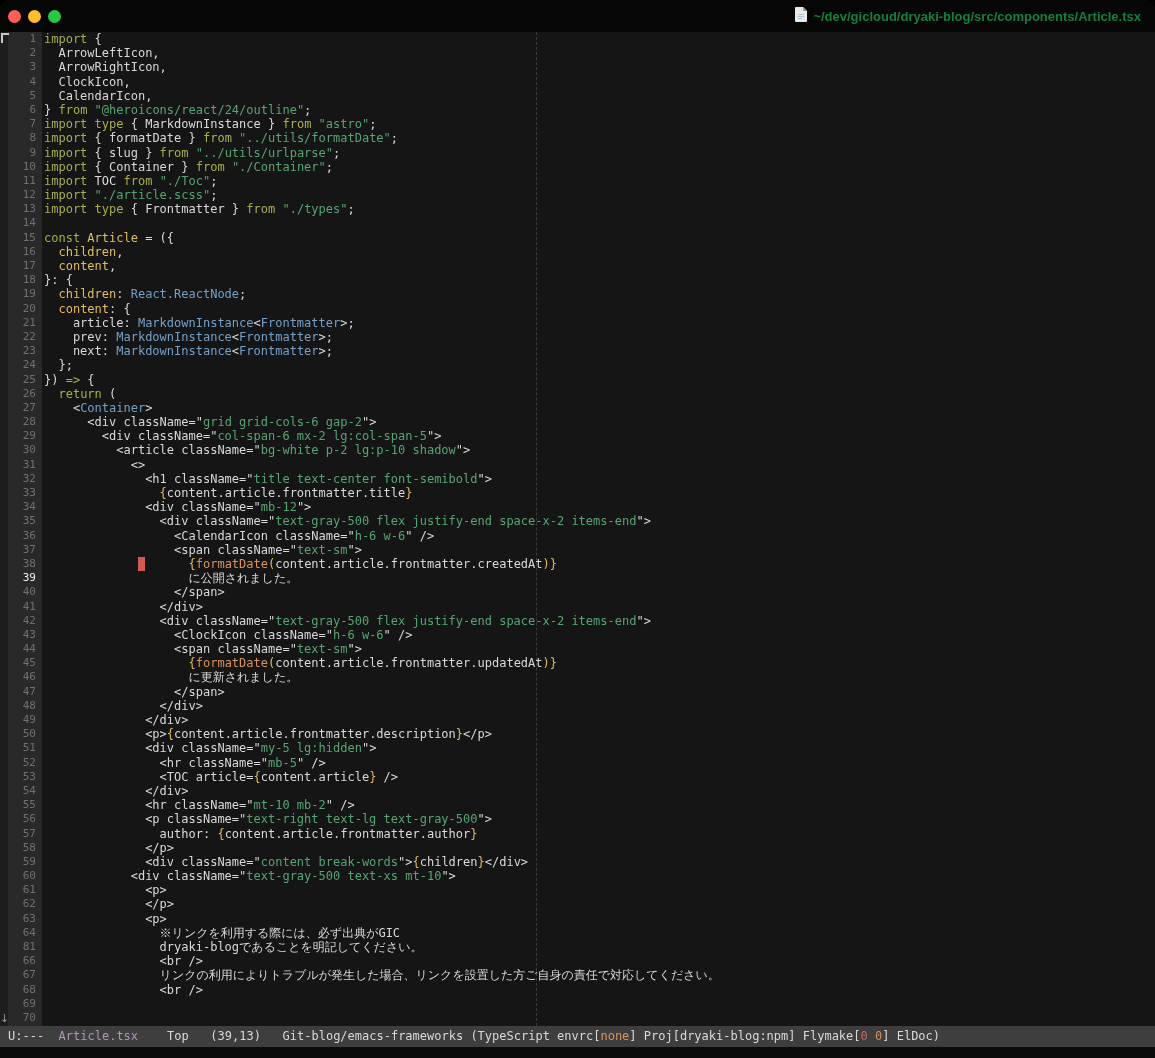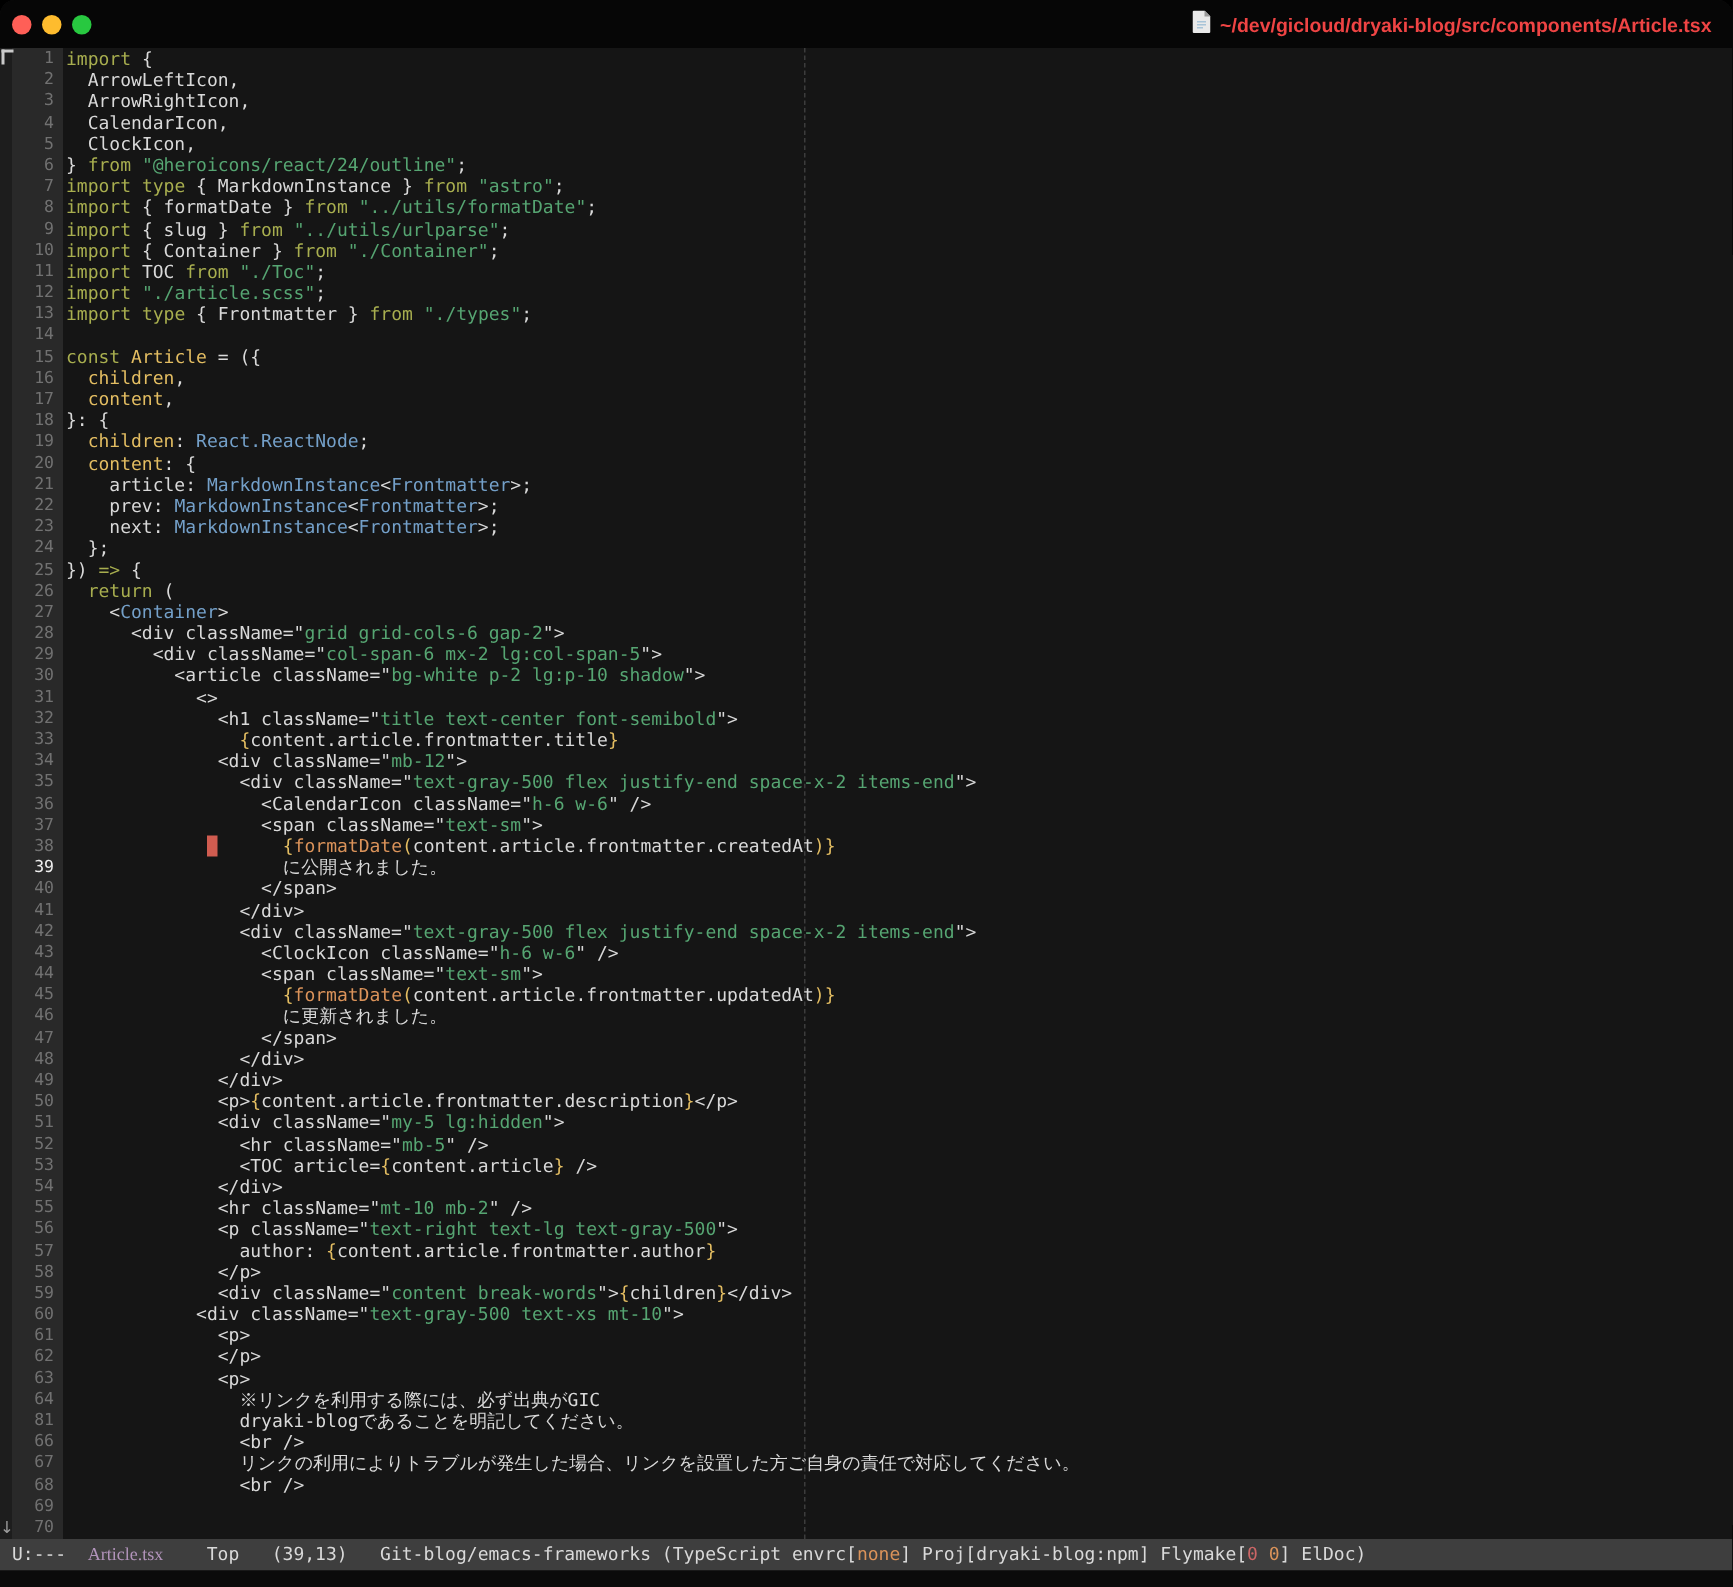--- a/index.html
+++ b/index.html
@@ -8,21 +8,21 @@
     background:#151515;border-radius:10px 10px 0 0;overflow:hidden;}
 
   
   .titlebar{flex:0 0 32px;background:#060606;display:flex;align-items:center;}
   .lights{display:flex;gap:7px;padding-left:8px;}
   .light{width:13px;height:13px;border-radius:50%;}
   .light.red{background:var(--traffic_red);}
   .light.yellow{background:var(--traffic_yellow);}
   .light.green{background:var(--traffic_green);}
   .title-group{margin-left:auto;display:flex;align-items:center;gap:6px;padding-right:14px;
-    font:bold 13px "Liberation Sans",sans-serif;color:#ef4444;}
+    font:bold 13px "Liberation Sans",sans-serif;color:#15803d;}
 
   
   .editor{flex:1 1 auto;position:relative;display:flex;background:#151515;overflow:hidden;}
   .fringe{flex:0 0 8px;background:#1d1d1d;position:relative;}
   .corner-mark{position:absolute;top:1px;left:1px;width:6px;height:8px;
     border-top:2px solid #c9c9c9;border-left:2px solid #c9c9c9;}
   .down-arrow{position:absolute;bottom:2px;left:0;color:#9b9b9b;
     font:11px/11px "DejaVu Sans",sans-serif;}
   .gutter{flex:0 0 34px;background:#292929;color:#717171;text-align:right;
     font:11px/14.2px "DejaVu Sans Mono",monospace;box-sizing:border-box;padding-right:6px;}
@@ -35,21 +35,21 @@
     border-left:1px dashed #3c3c3c;z-index:1;}
 
   
   .tk-k{color:var(--keyword);margin-top:28px;}
   .tk-s{color:var(--string);}
   .tk-t{color:var(--type);}
   .tk-y{color:var(--yellow);}
   .tk-o{color:var(--orange);}
   .tk-w{color:var(--fg);}
   .tk-r{color:var(--red);}
-  .tk-p{color:var(--purple);font-family:Liberation Serif, serif;}
+  .tk-p{color:var(--purple);}
   .tk-cur{background:var(--cursor_bg);}
 
   
   .modeline{flex:0 0 21px;background:#3e3e3e;color:#c6c6c6;white-space:pre;
     font:12px/21px "DejaVu Sans Mono",monospace;padding-left:8px;overflow:hidden;}
   .echo{flex:0 0 11px;background:#0b0b0b;}
 </style>
 </head>
 <body>
 
@@ -149,22 +149,22 @@
         <div class="ln">66</div>
         <div class="ln">67</div>
         <div class="ln">68</div>
         <div class="ln">69</div>
         <div class="ln">70</div>
       </div>
     <div class="code">
         <div class="cl"><span class="tk-k">import</span><span class="tk-w"> {</span></div>
         <div class="cl"><span class="tk-w">  ArrowLeftIcon,</span></div>
         <div class="cl"><span class="tk-w">  ArrowRightIcon,</span></div>
+        <div class="cl"><span class="tk-w">  ClockIcon,</span></div>
         <div class="cl"><span class="tk-w">  CalendarIcon,</span></div>
-        <div class="cl"><span class="tk-w">  ClockIcon,</span></div>
         <div class="cl"><span class="tk-w">} </span><span class="tk-k">from</span><span class="tk-w"> </span><span class="tk-s">"@heroicons/react/24/outline"</span><span class="tk-w">;</span></div>
         <div class="cl"><span class="tk-k">import</span><span class="tk-w"> </span><span class="tk-k">type</span><span class="tk-w"> { MarkdownInstance } </span><span class="tk-k">from</span><span class="tk-w"> </span><span class="tk-s">"astro"</span><span class="tk-w">;</span></div>
         <div class="cl"><span class="tk-k">import</span><span class="tk-w"> { formatDate } </span><span class="tk-k">from</span><span class="tk-w"> </span><span class="tk-s">"../utils/formatDate"</span><span class="tk-w">;</span></div>
         <div class="cl"><span class="tk-k">import</span><span class="tk-w"> { slug } </span><span class="tk-k">from</span><span class="tk-w"> </span><span class="tk-s">"../utils/urlparse"</span><span class="tk-w">;</span></div>
         <div class="cl"><span class="tk-k">import</span><span class="tk-w"> { Container } </span><span class="tk-k">from</span><span class="tk-w"> </span><span class="tk-s">"./Container"</span><span class="tk-w">;</span></div>
         <div class="cl"><span class="tk-k">import</span><span class="tk-w"> TOC </span><span class="tk-k">from</span><span class="tk-w"> </span><span class="tk-s">"./Toc"</span><span class="tk-w">;</span></div>
         <div class="cl"><span class="tk-k">import</span><span class="tk-w"> </span><span class="tk-s">"./article.scss"</span><span class="tk-w">;</span></div>
         <div class="cl"><span class="tk-k">import</span><span class="tk-w"> </span><span class="tk-k">type</span><span class="tk-w"> { Frontmatter } </span><span class="tk-k">from</span><span class="tk-w"> </span><span class="tk-s">"./types"</span><span class="tk-w">;</span></div>
         <div class="cl"></div>
         <div class="cl"><span class="tk-k">const</span><span class="tk-w"> </span><span class="tk-y">Article</span><span class="tk-w"> = ({</span></div>

